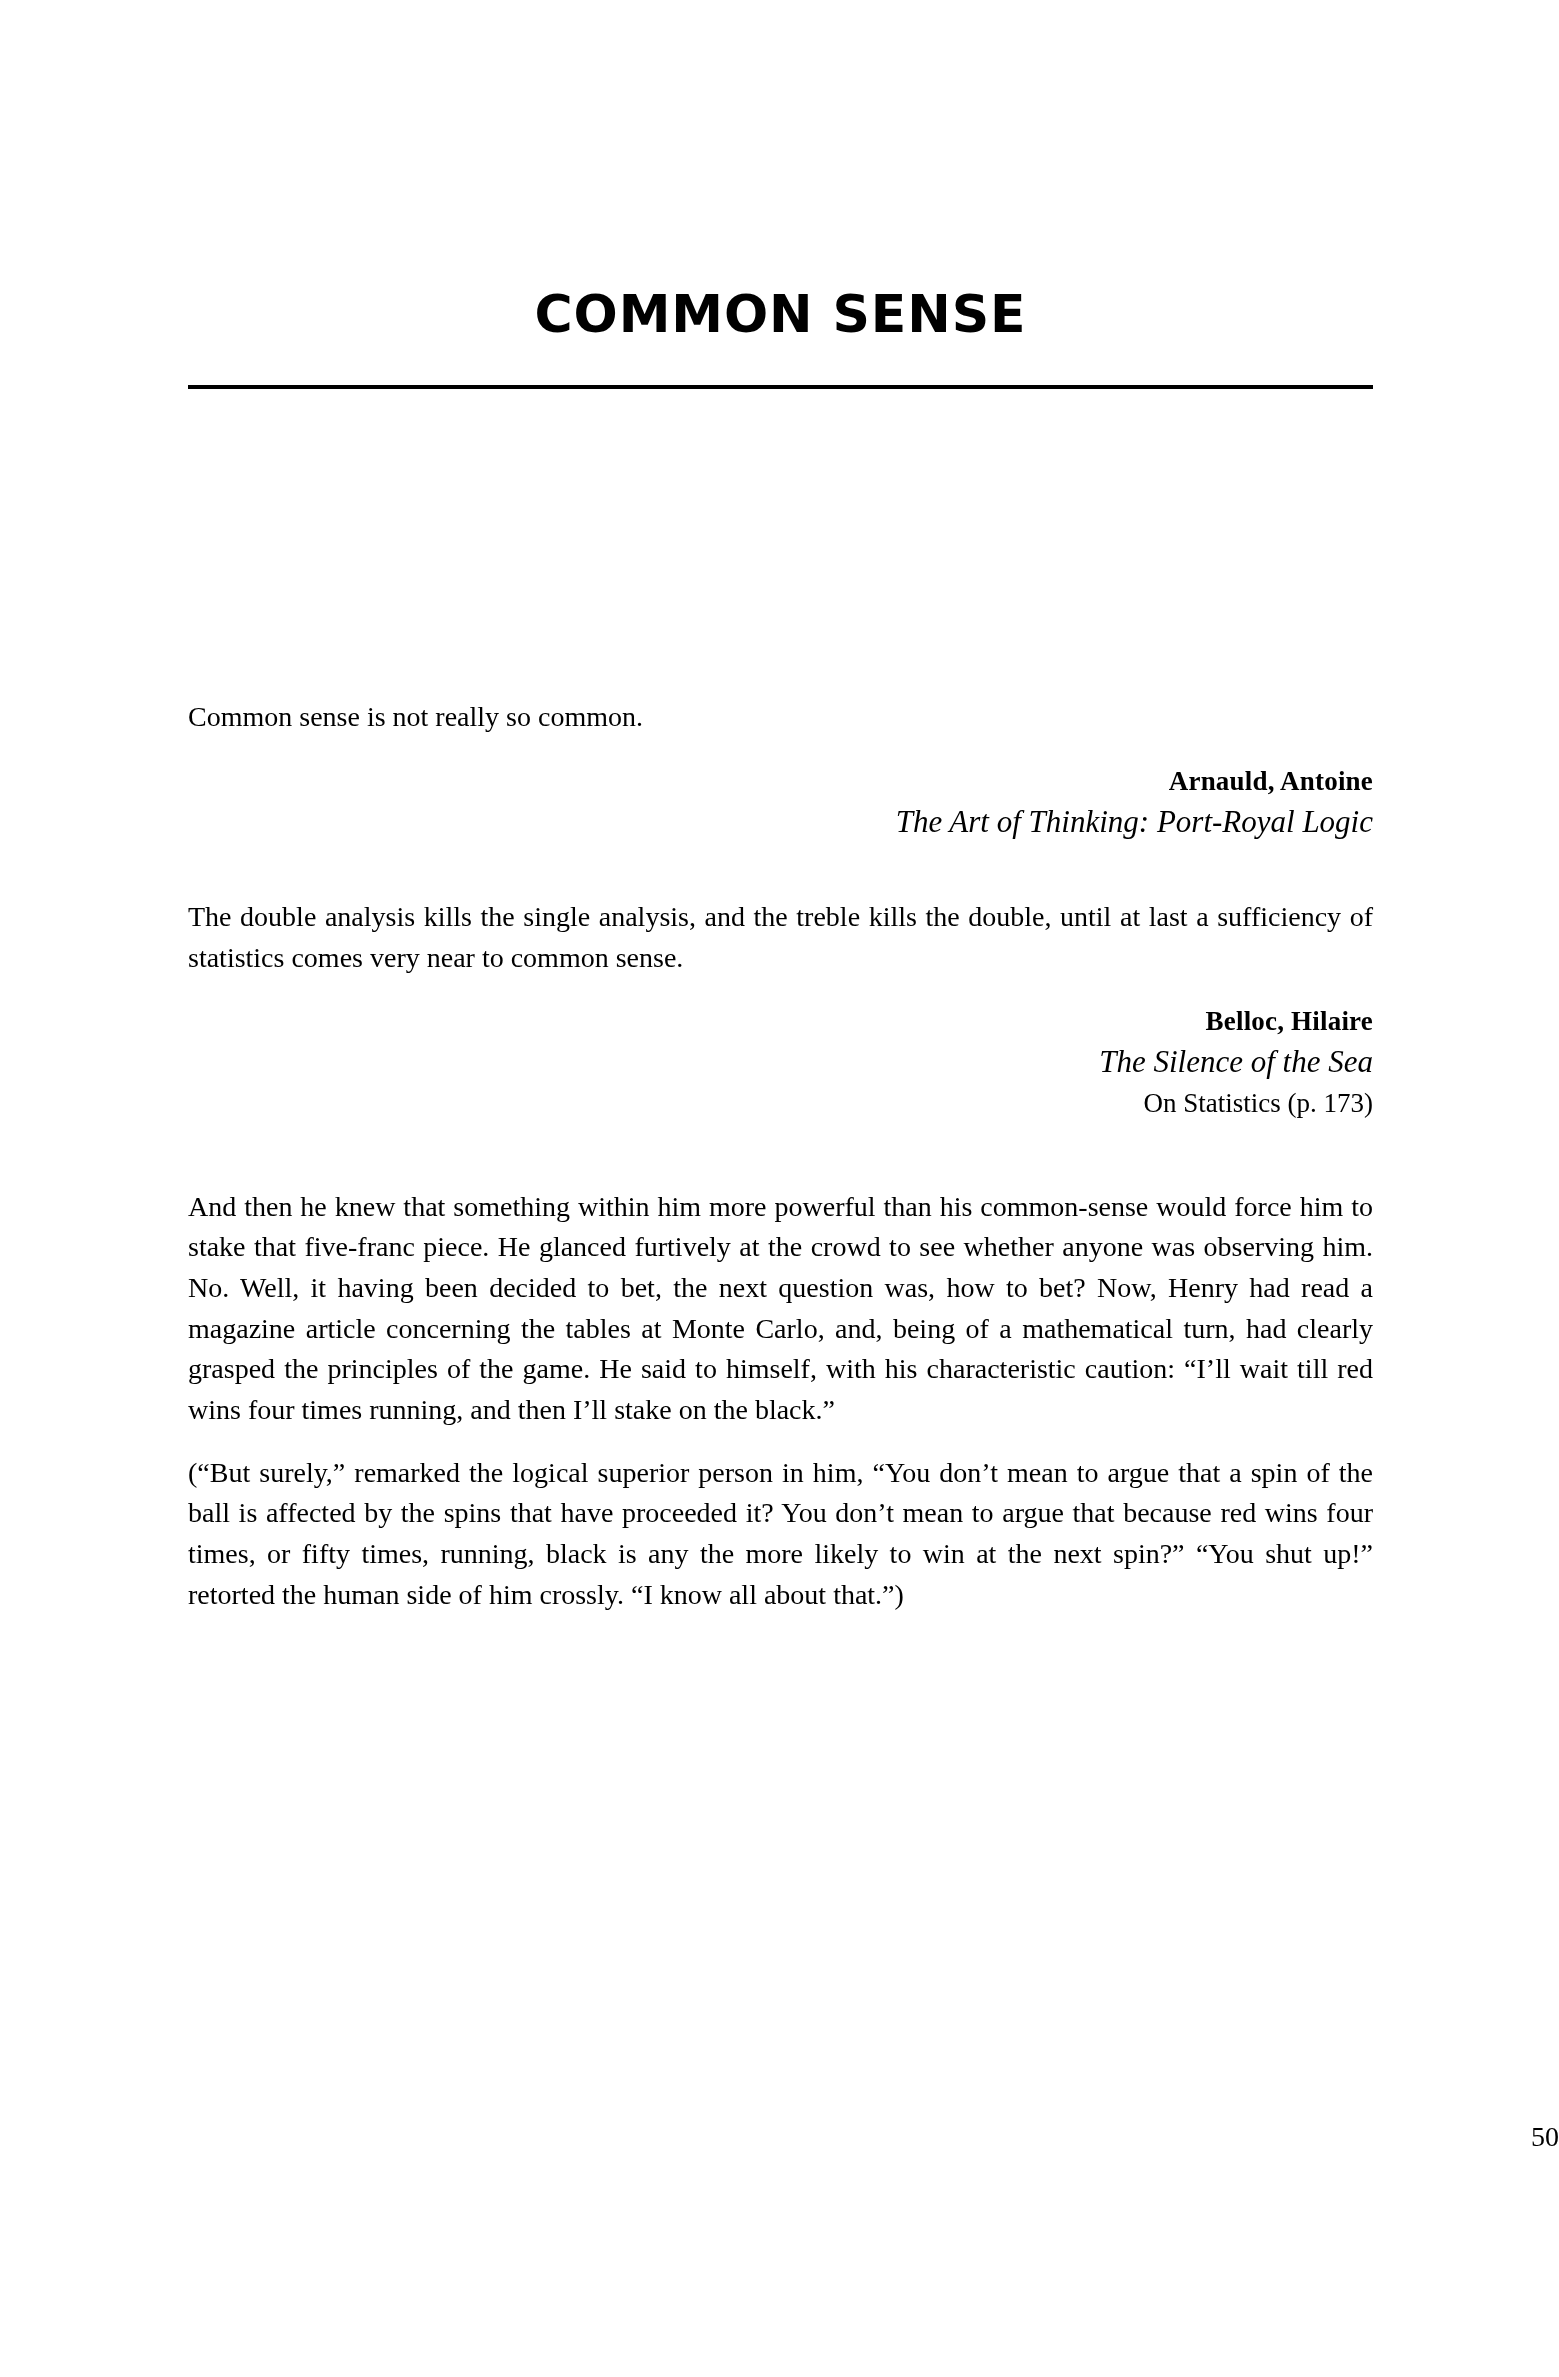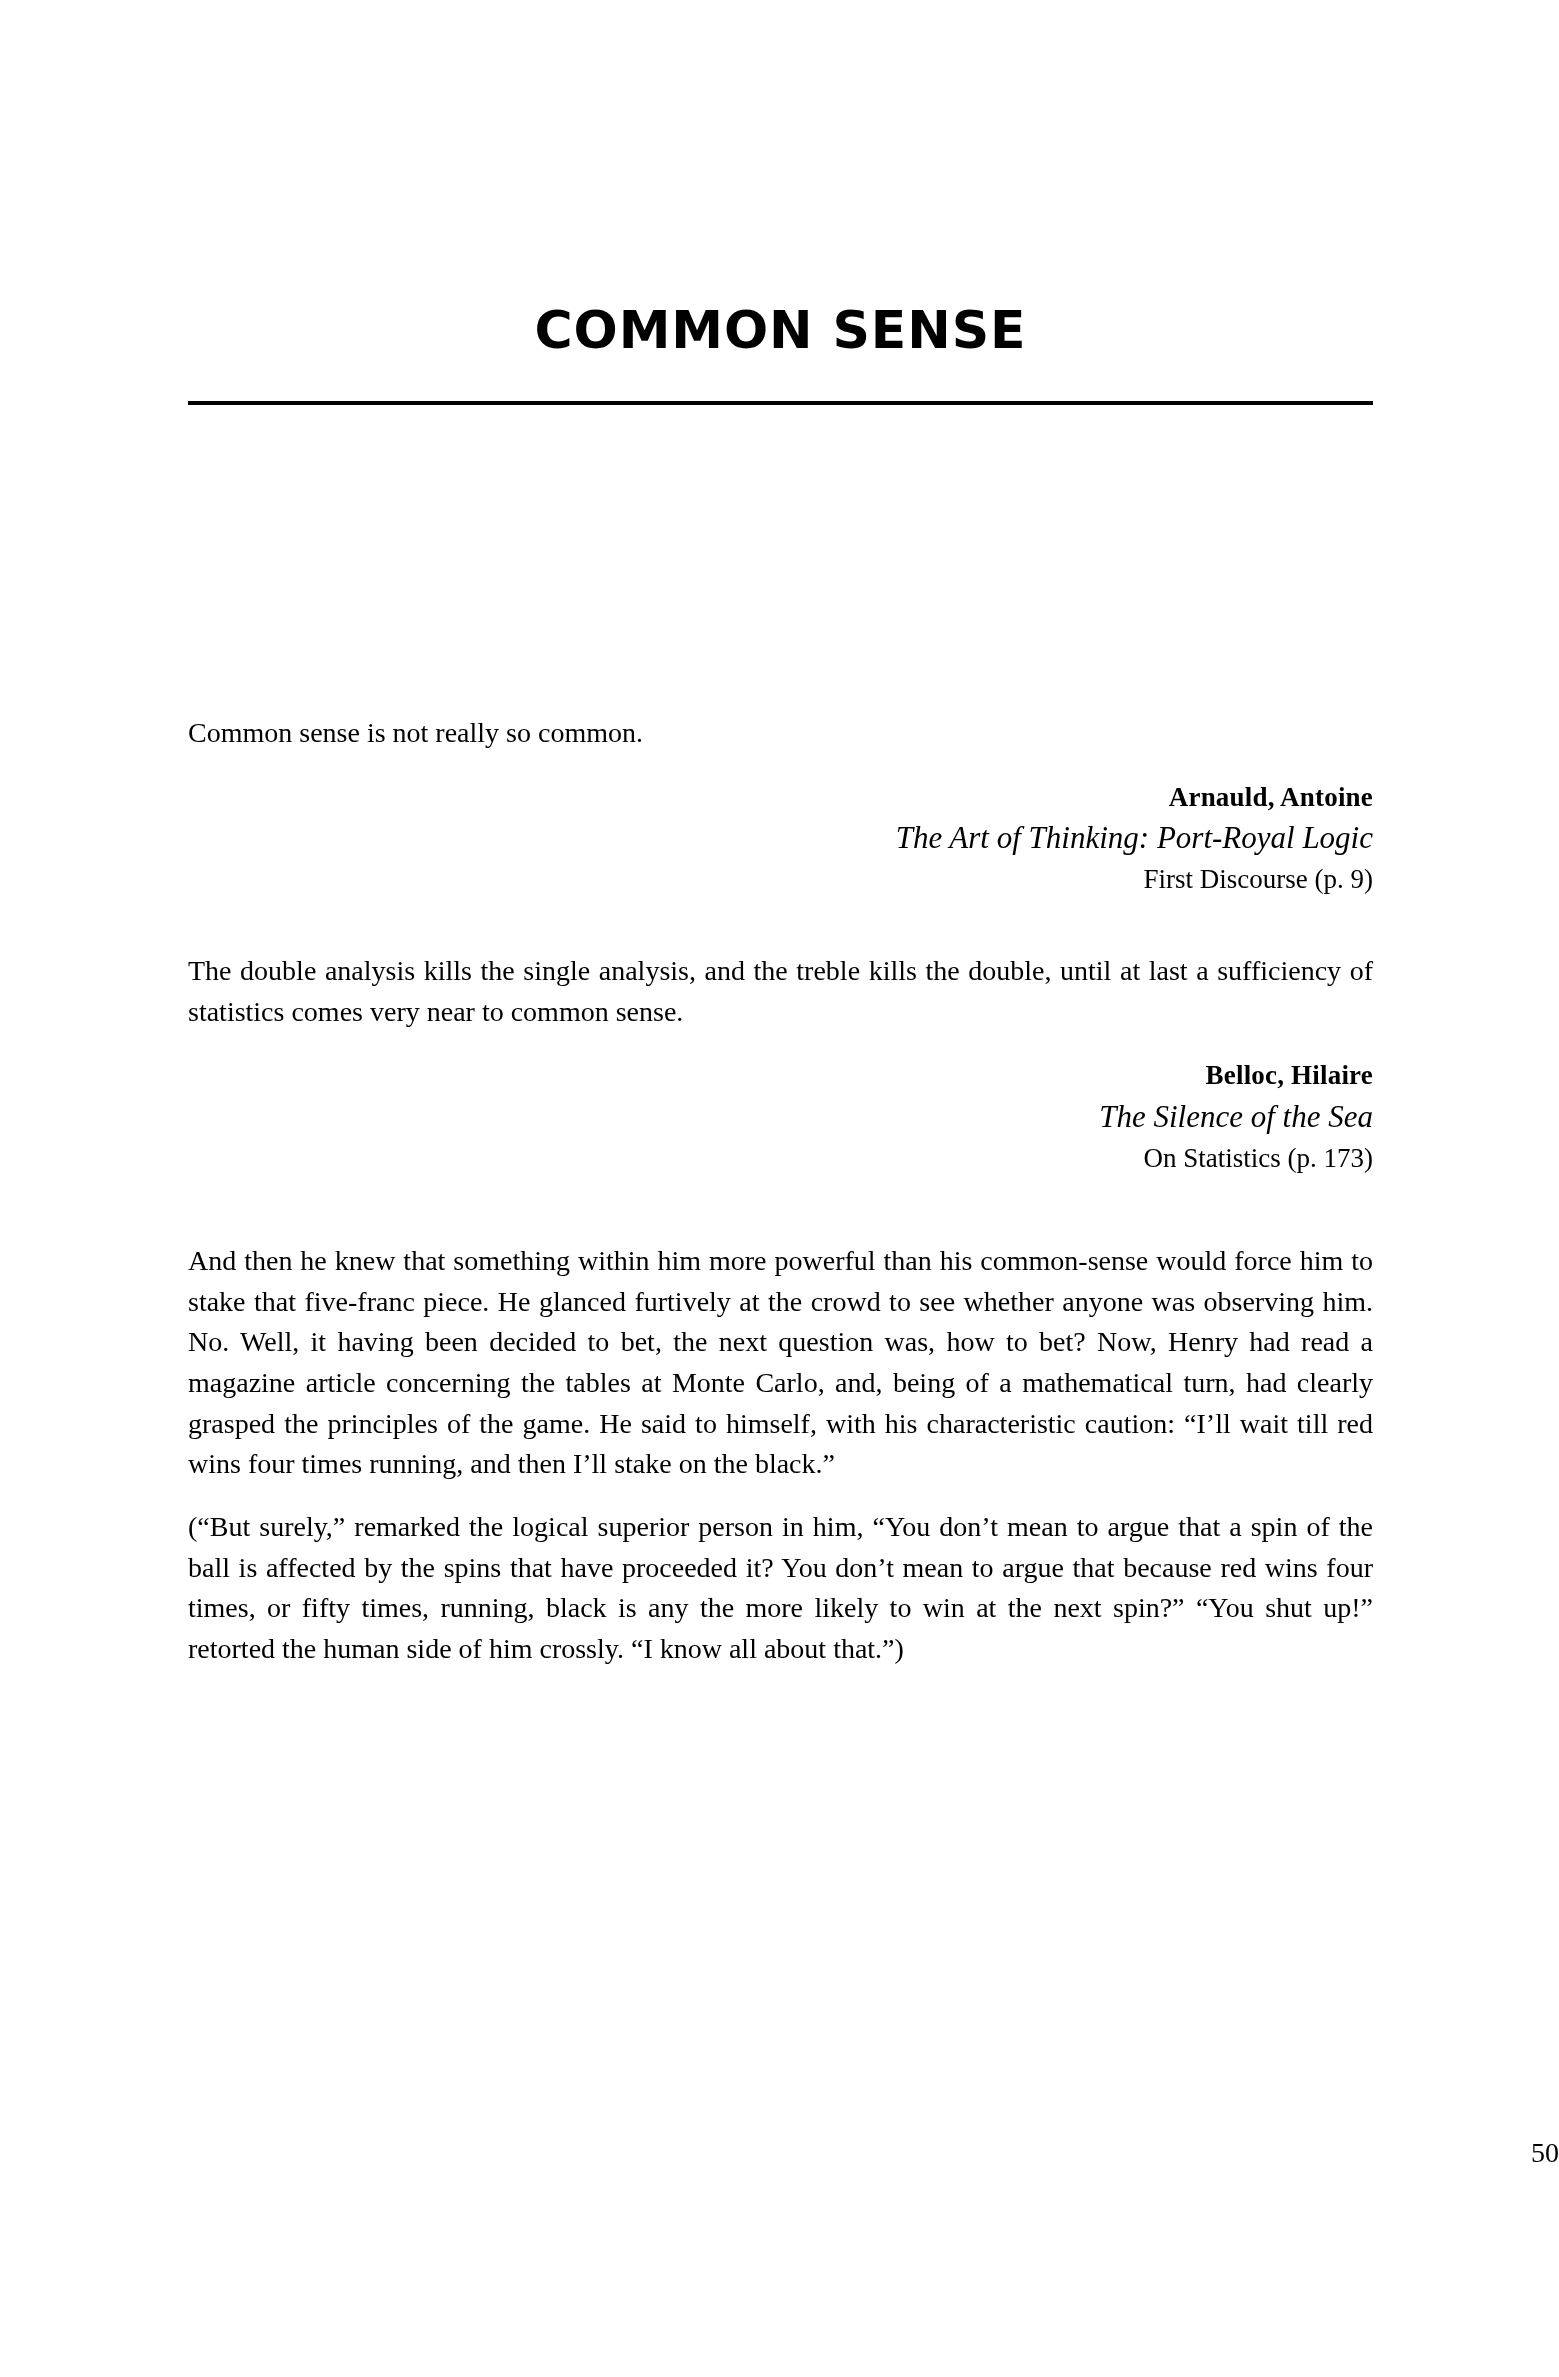--- a/index.html
+++ b/index.html
@@ -11,21 +11,21 @@
     width: 1559px;
     height: 2377px;
     font-family: "Liberation Serif", serif;
     color: #000000;
     position: relative;
     overflow: hidden;
   }
   .page {
     position: absolute;
     left: 0;
-    top: 16px;
+    top: 0;
     width: 1559px;
     height: 2024px;
     border-radius: 31px;
   }
   .content {
     position: absolute;
     left: 188px;
     top: 284px;
     width: 1185px;
   }
@@ -105,21 +105,20 @@
 
     <hr class="rule">
 
     <div class="gap-after-rule"></div>
 
     <div class="quote-block">
       <p class="quote-text nojustify">Common sense is not really so common.</p>
       <div class="attribution">
         <div class="attr-author">Arnauld, Antoine</div>
         <div class="attr-source">The Art of Thinking: Port-Royal Logic</div>
-        <div class="attr-locator">First Discourse (p. 9)</div>
       </div>
     </div>
 
     <div class="spacer-md"></div>
 
     <div class="quote-block">
       <p class="quote-text">The double analysis kills the single analysis, and the treble kills the double, until at last a sufficiency of statistics comes very near to common sense.</p>
       <div class="attribution">
         <div class="attr-author">Belloc, Hilaire</div>
         <div class="attr-source">The Silence of the Sea</div>

